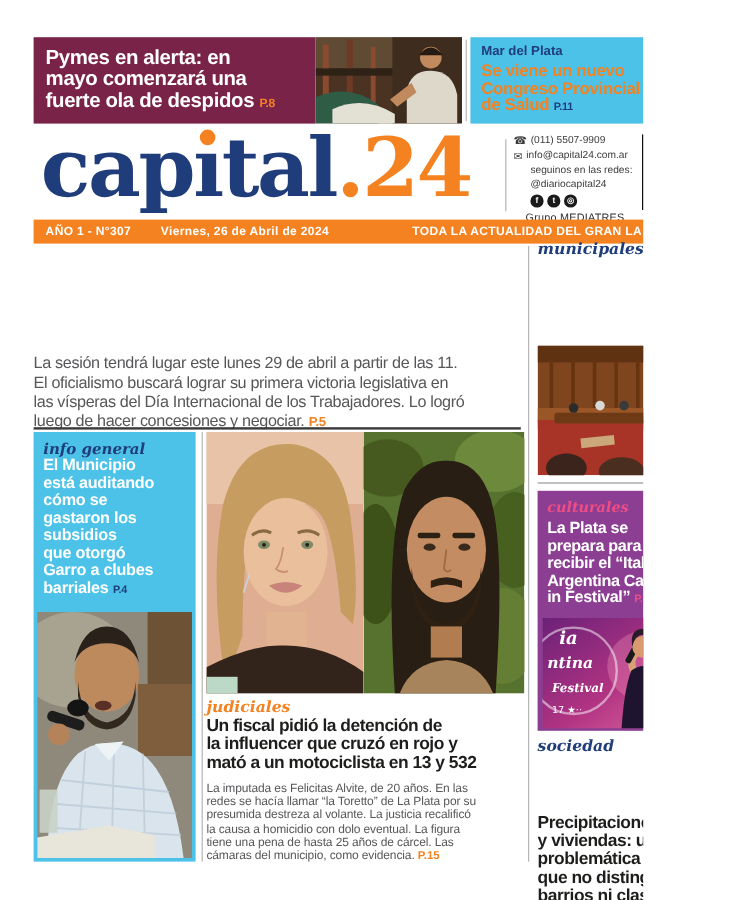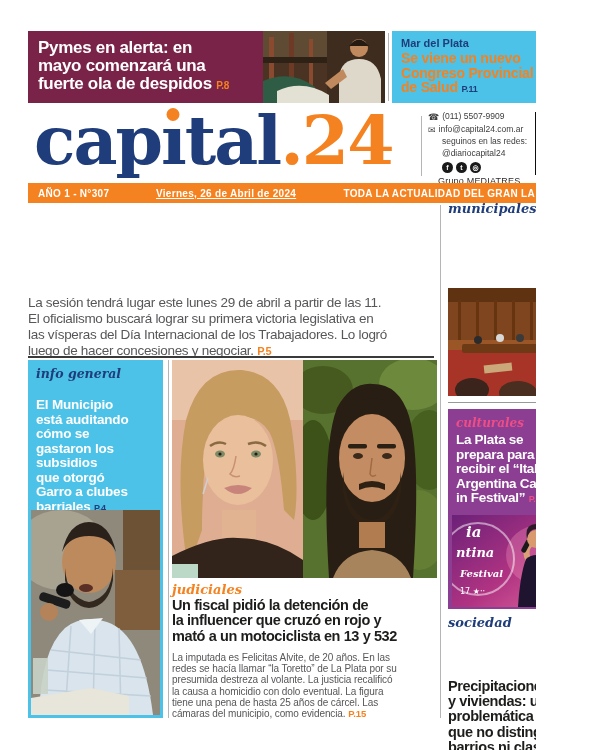--- a/index.html
+++ b/index.html
@@ -45,21 +45,21 @@
   .m3m{font-weight:bold;font-size:27px;line-height:0.9;display:inline-block;}
   .m3n{color:#e03a2f;font-weight:bold;font-size:15px;display:inline-block;
     position:relative;top:-9px;left:-5px;}
   .m3g{font-size:7px;font-weight:bold;letter-spacing:1px;line-height:1;margin-top:-2px;}
   .m3t{font-size:5px;letter-spacing:0.4px;line-height:1.4;}
 
   
   .obar{left:28px;top:183px;width:552px;height:20px;background:#f58220;color:#fff;
     font-size:10px;font-weight:bold;letter-spacing:0.3px;}
   .obar .ed{position:absolute;left:10px;top:5px;}
-  .obar .dt{position:absolute;left:128px;top:5px;text-decoration:underline;}
+  .obar .dt{position:absolute;left:106px;top:5px;}
   .obar .tg{position:absolute;right:9px;top:5px;}
 
   
   .lead-hl{left:28px;top:206px;width:414px;font-size:28px;line-height:1.04;letter-spacing:-1px;}
   .lead-deck{left:28px;top:295px;width:420px;font-size:13.5px;line-height:1.18;
     color:#57575a;letter-spacing:-0.3px;}
   .lead-deck .pg{color:#f58220;font-size:11px;}
 
   
   .k-navy{color:#1f3d7a;font-size:13px;}
@@ -68,21 +68,21 @@
   .rc-hl{font-size:14.5px;line-height:1.05;}
   .rc-hl .pg{color:#1f3d7a;font-size:9.5px;}
   .cult-box{left:448px;top:409px;width:132px;height:200px;background:#8b3e92;
     box-sizing:border-box;padding:7px 8px;}
   .cult-hl{color:#fff;font-weight:bold;font-size:13.5px;line-height:1.08;letter-spacing:-0.3px;}
   .cult-hl .pg{color:#ee4d86;font-size:9px;}
 
   
   .info-box{left:28px;top:360px;width:135px;height:358px;background:#4cc2e8;
     box-sizing:border-box;padding:6px 8px;}
-  .info-hl{color:#fff;font-weight:bold;font-size:13.5px;line-height:1.08;letter-spacing:-0.2px;margin-top:17px;}
+  .info-hl{color:#fff;font-weight:bold;font-size:13.5px;line-height:1.08;letter-spacing:-0.2px;margin-top:0;}
   .info-hl .pg{color:#1f3d7a;font-size:9px;}
 
   
   .jud-hl{left:172px;top:598px;width:266px;font-size:14.5px;line-height:1.06;}
   .jud-body{left:172px;top:652px;width:266px;font-size:10px;line-height:1.12;
     color:#57575a;letter-spacing:-0.1px;}
   .jud-body .pg{color:#f58220;font-size:9.5px;}
 </style>
 </head>
 <body>

